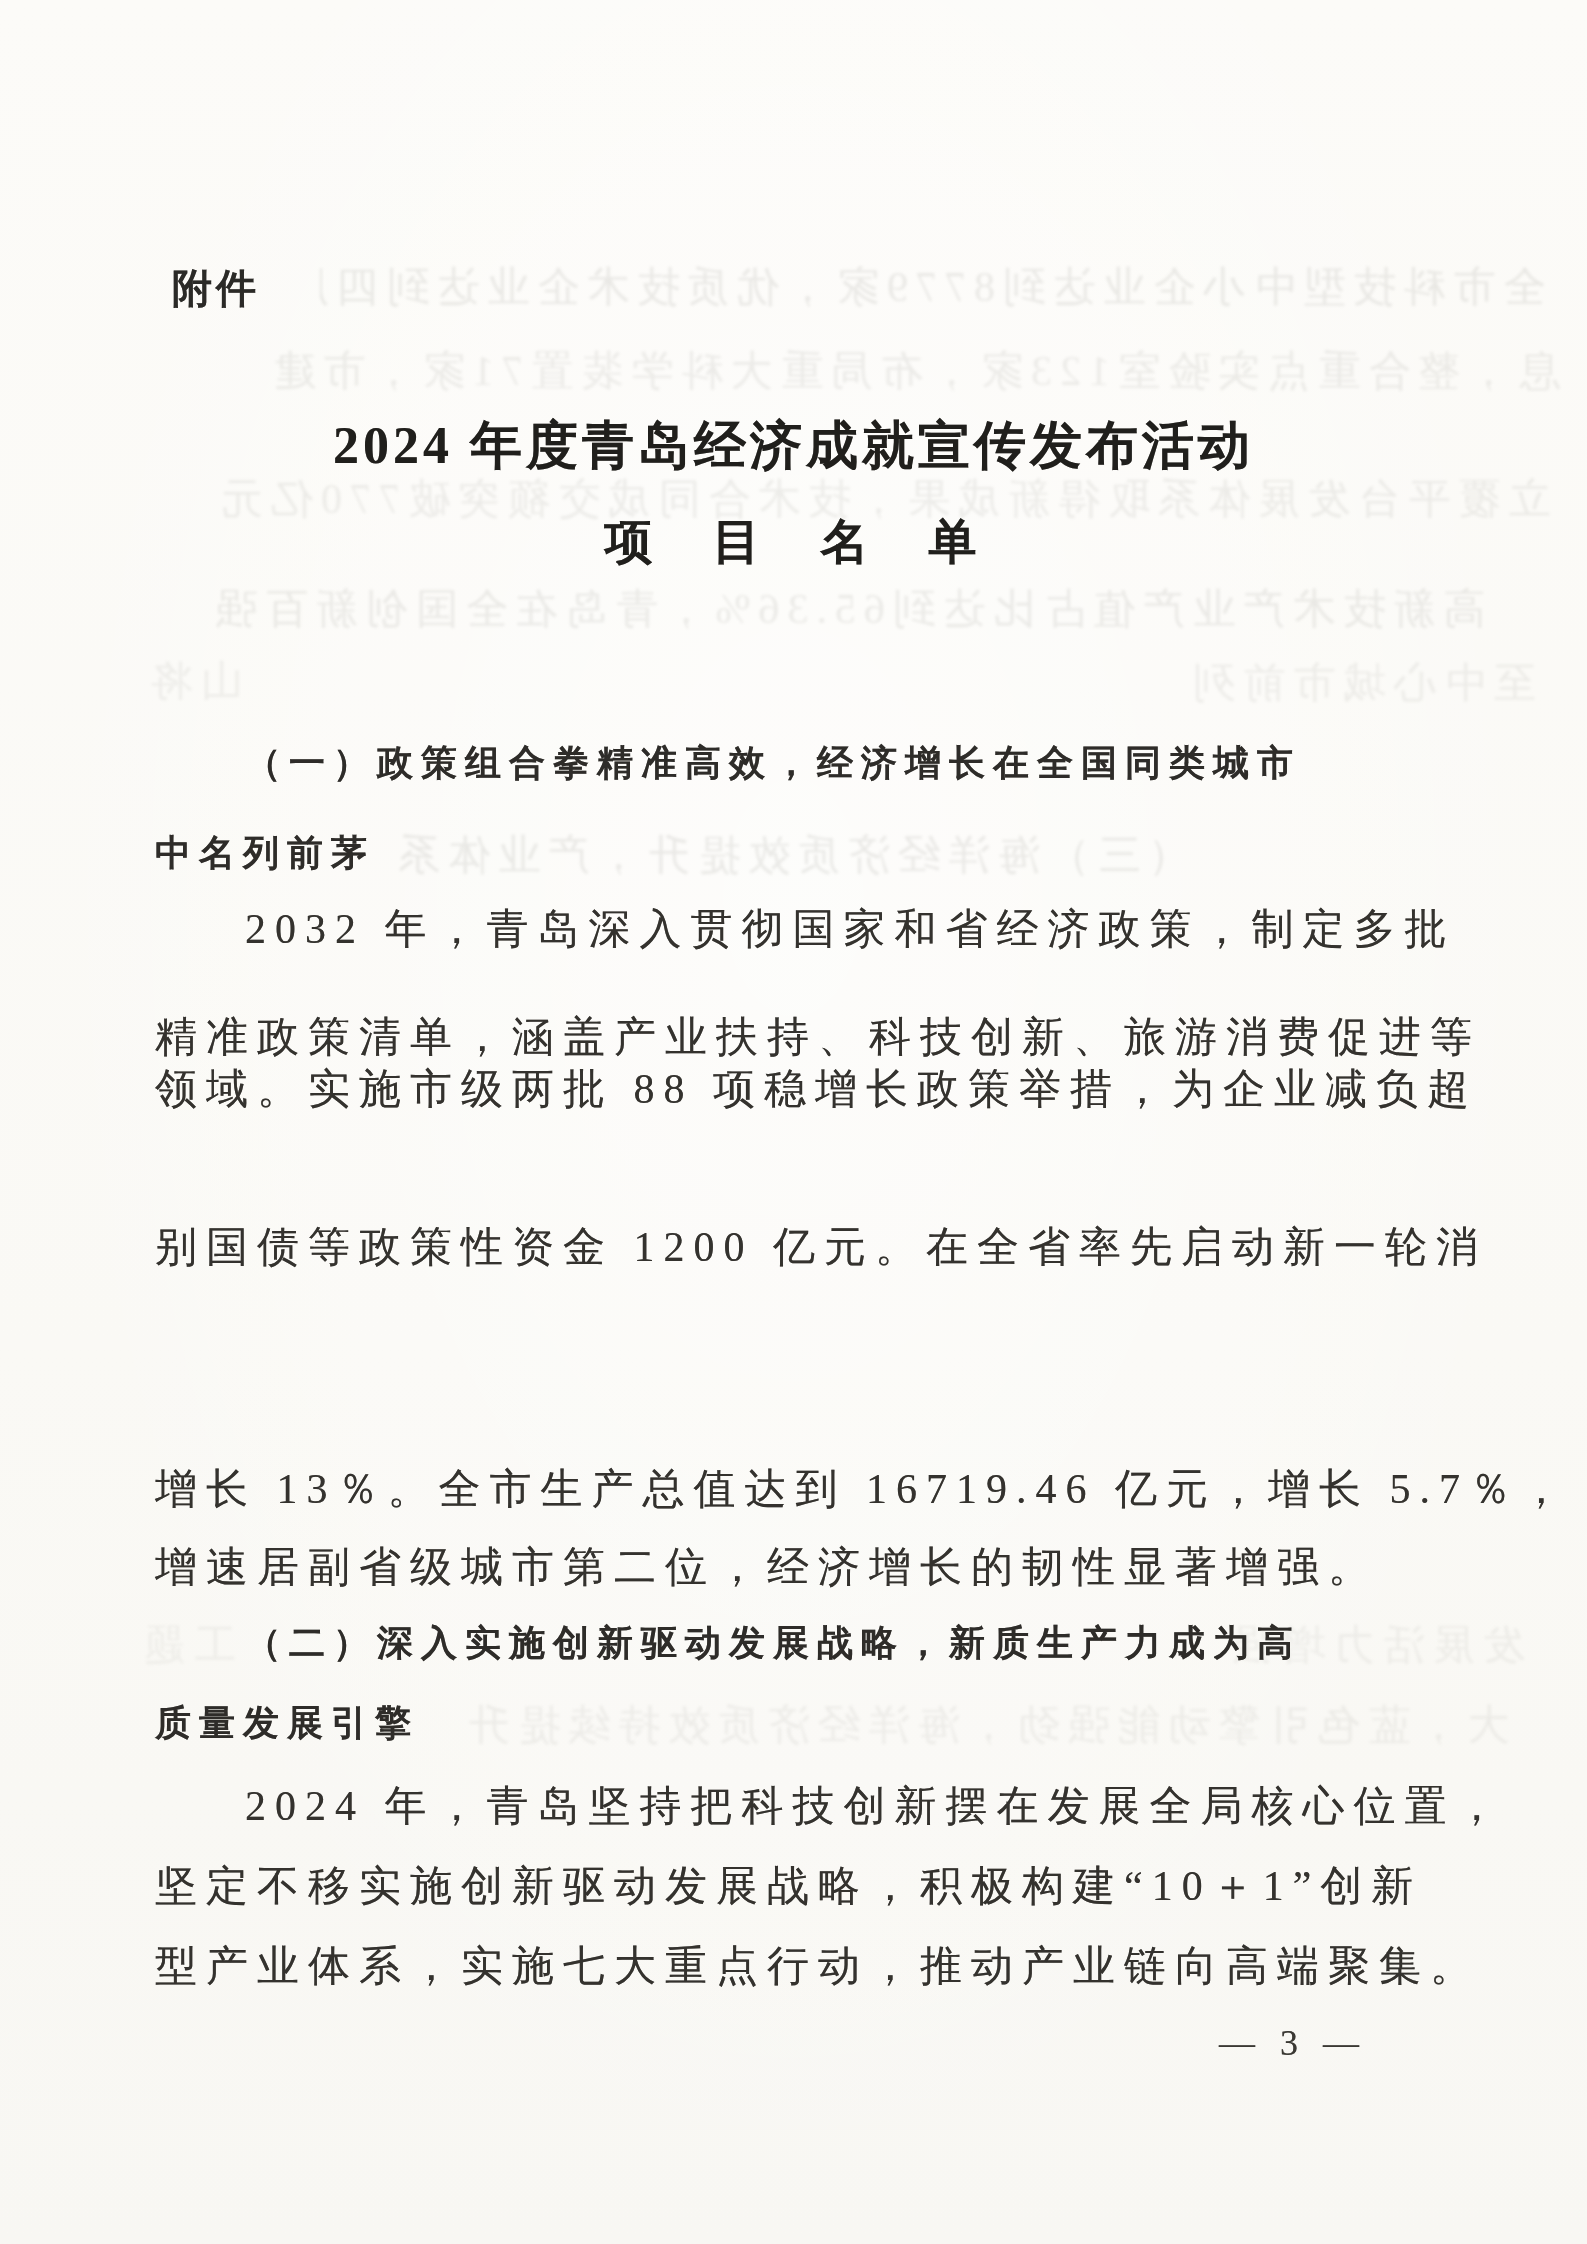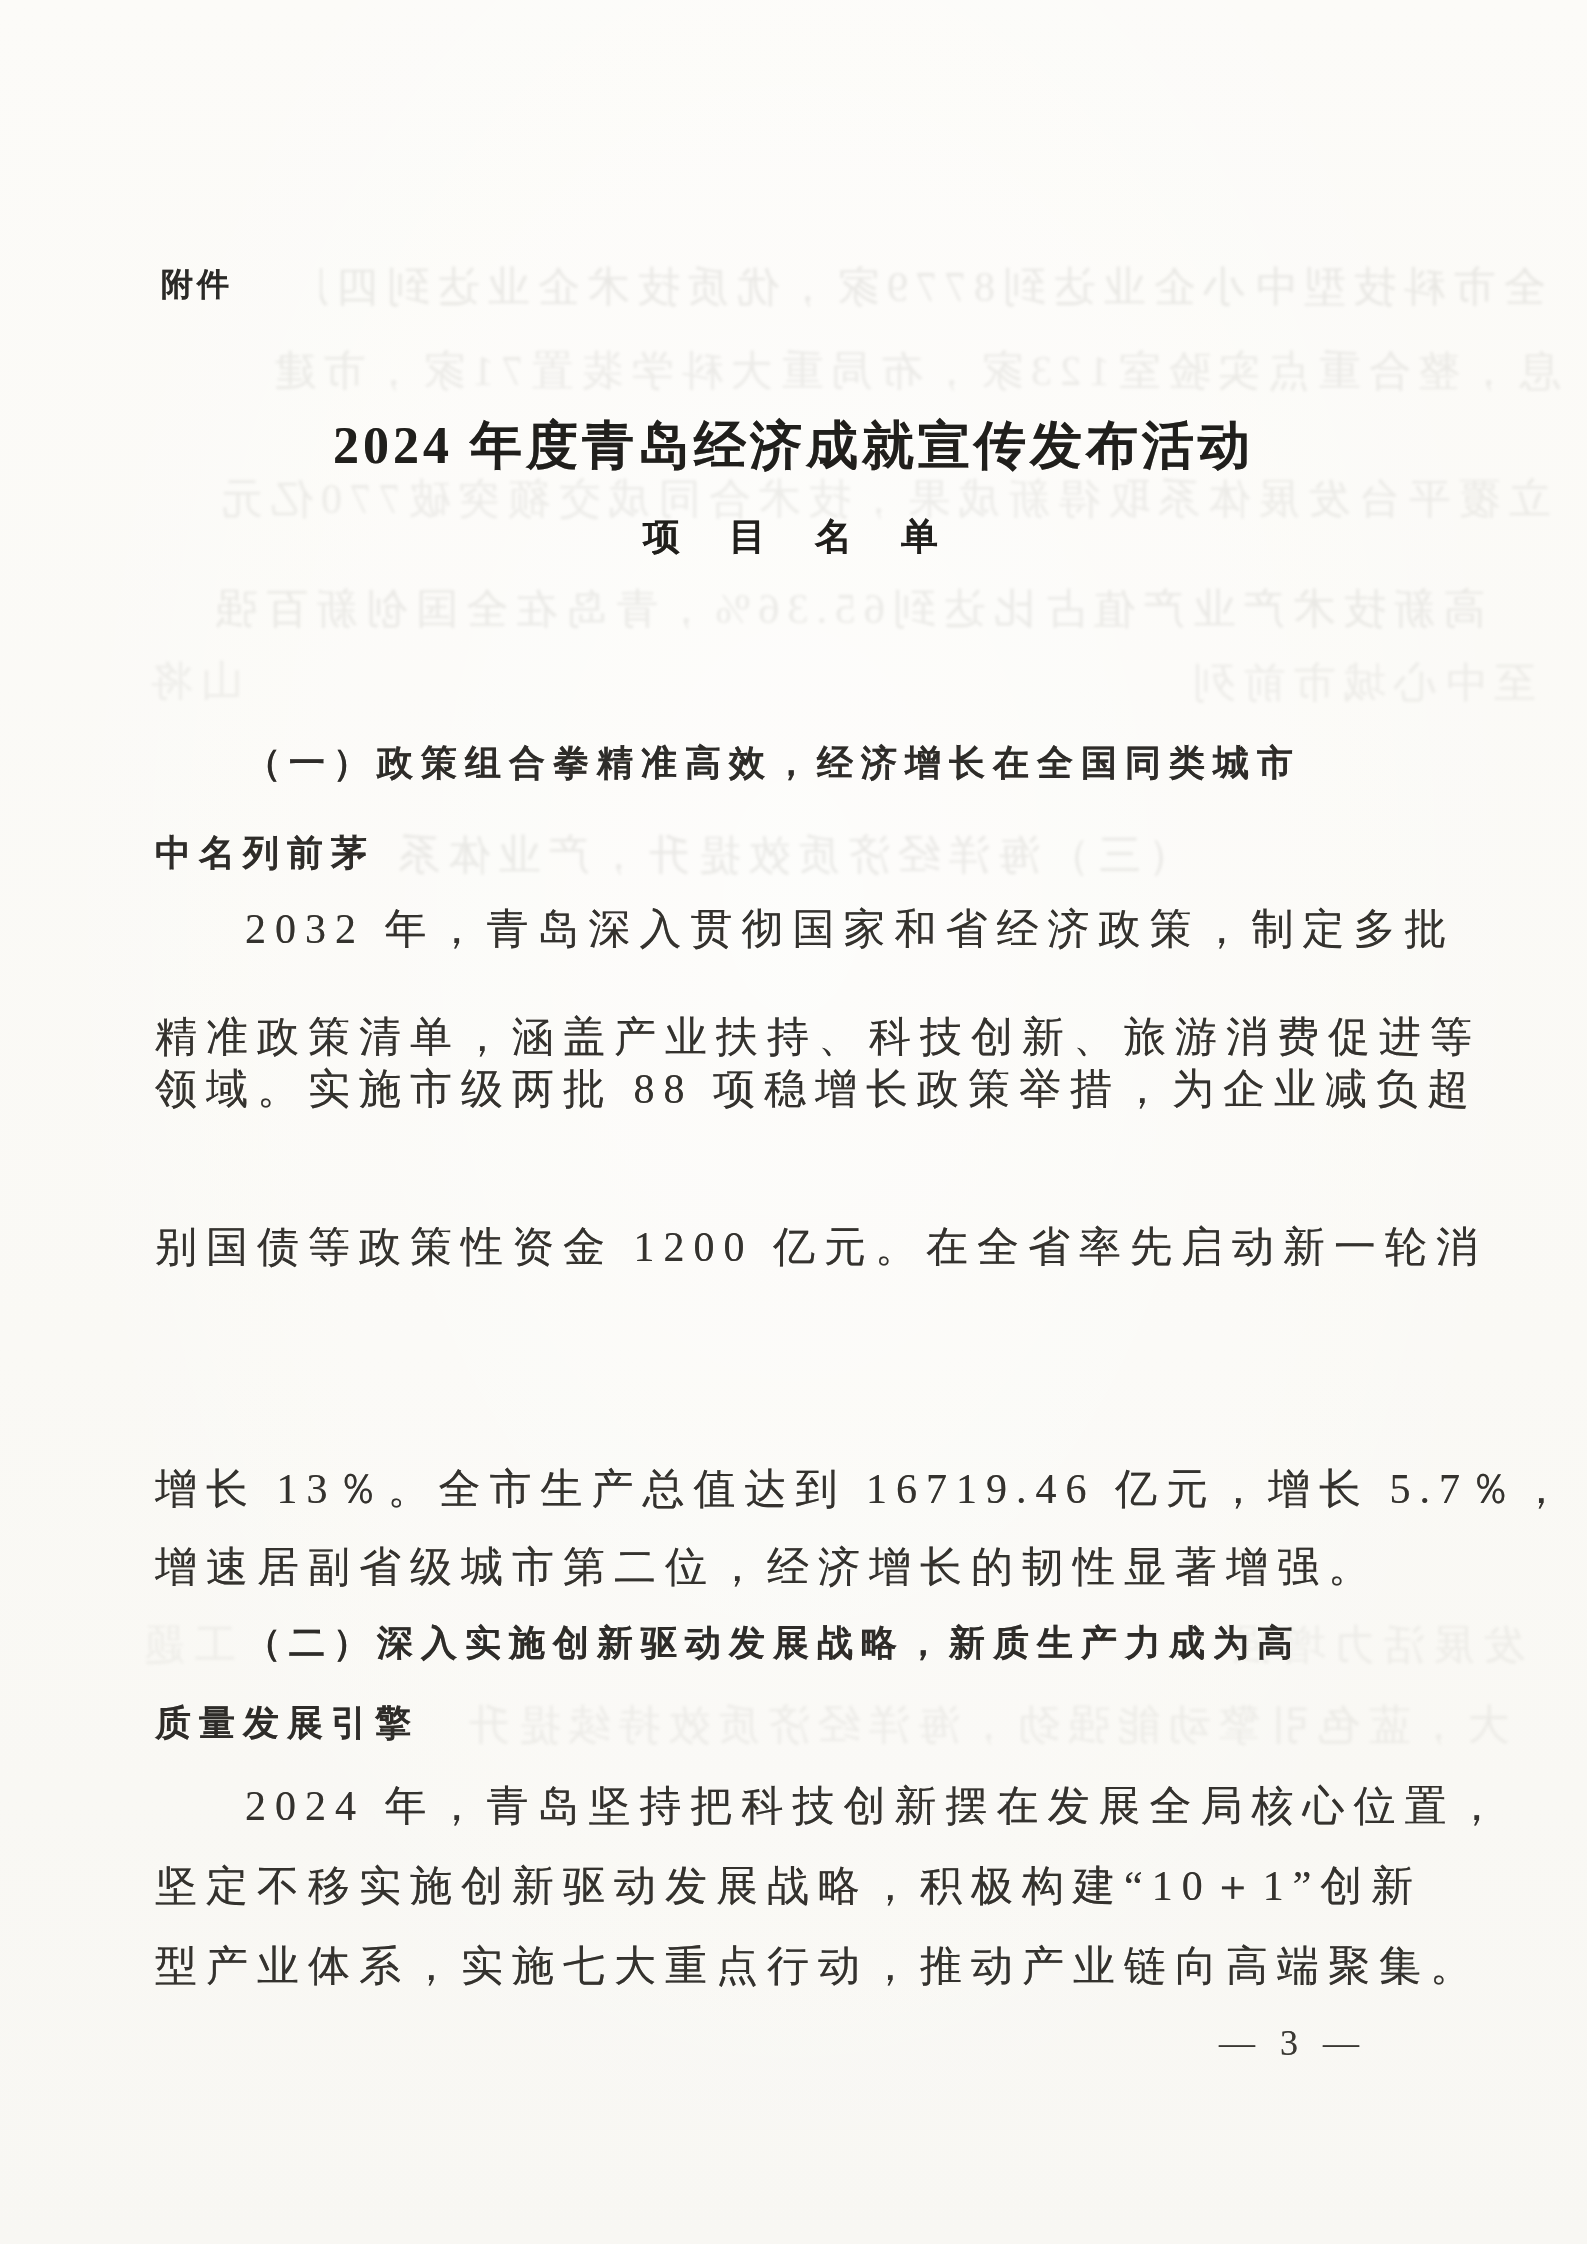--- a/index.html
+++ b/index.html
@@ -23,24 +23,24 @@
     filter:blur(1.4px);
     pointer-events:none;
   }
   
   .line{
     position:absolute;white-space:nowrap;line-height:1;
     color:#34322e;
     text-shadow:0 0 0.5px rgba(40,38,34,.55);
   }
   .hei{font-family:"Liberation Sans","DejaVu Sans",sans-serif;}
-  .label-fujian{left:161px;top:268px;font-size:32px;font-weight:bold;letter-spacing:4px;color:#2b2a27;}
+  .label-fujian{left:172px;top:268px;font-size:40px;font-weight:bold;letter-spacing:4px;color:#2b2a27;}
   .title{left:0;right:0;text-align:center;font-weight:900;color:#201f1c;}
   .title-1{top:420px;font-size:52px;letter-spacing:4px;}
-  .title-2{top:518px;font-size:37px;letter-spacing:6px;}
+  .title-2{top:518px;font-size:48px;letter-spacing:6px;}
   .h1{left:242px;top:662px;font-size:44px;font-weight:900;letter-spacing:6px;color:#262522;}
   .sub{font-weight:bold;color:#2e2c29;font-size:36px;letter-spacing:8px;}
   .body-l{font-size:42px;letter-spacing:9px;}
   .at-margin{left:155px;}
   .at-indent{left:245px;}
   .pagenum{right:220px;top:2025px;font-size:36px;letter-spacing:8px;color:#3a3833;}
 </style>
 </head>
 <body>
 

